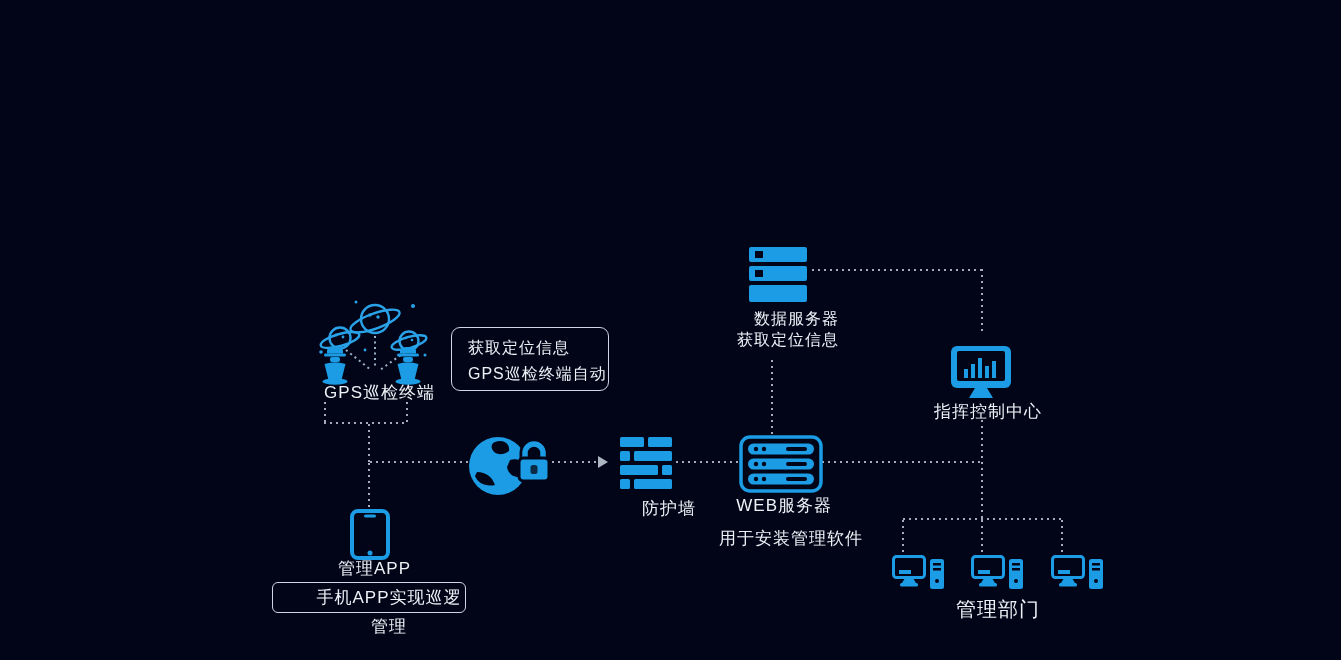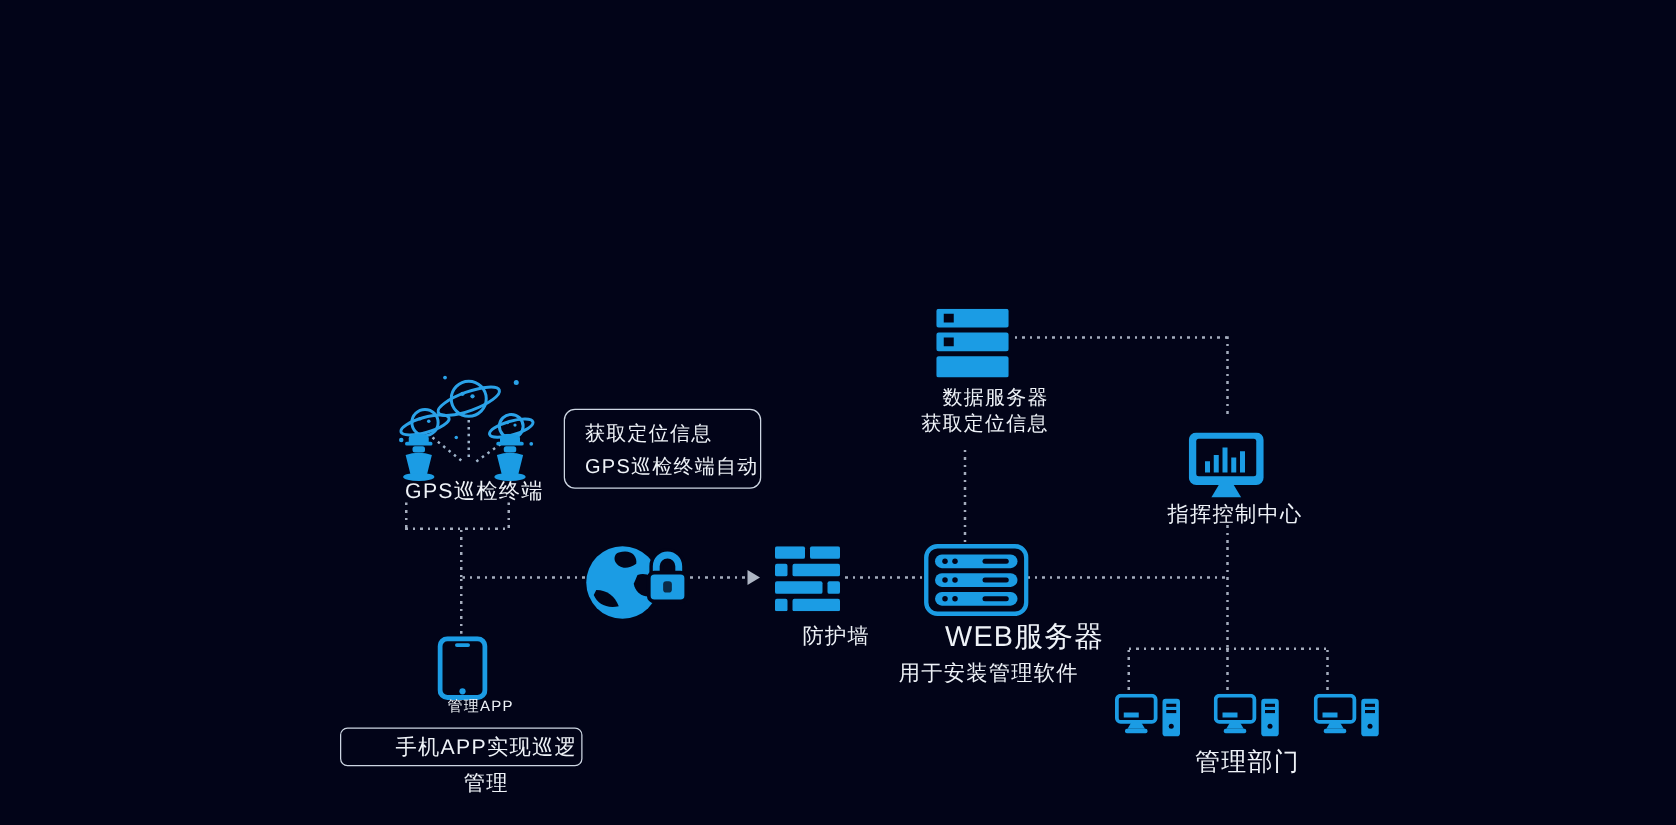--- a/index.html
+++ b/index.html
@@ -151,21 +151,21 @@
         <circle cx="17" cy="29" r="2.2" fill="#020418"></circle>
           <circle cx="25" cy="29" r="2.2" fill="#020418"></circle>
         <rect x="47" y="27" width="21" height="4" rx="2" fill="#020418"></rect>
         <rect x="9" y="38.5" width="66" height="11" rx="5.5" fill="#1b9ce4"></rect>
         <circle cx="17" cy="44" r="2.2" fill="#020418"></circle>
           <circle cx="25" cy="44" r="2.2" fill="#020418"></circle>
         <rect x="47" y="42" width="21" height="4" rx="2" fill="#020418"></rect>
       </g>
     </svg>
   </div>
-  <div class="lbl" style="left:756px;top:494px;width:100px;font-size:23px">WEB服务器</div>
+  <div class="lbl" style="left:732px;top:494px;width:100px;font-size:17px">WEB服务器</div>
   <div class="lbl" style="left:711px;top:527px;width:152px;font-size:17px">用于安装管理软件</div>
 
   <div class="node" style="left:749px;top:247px">
     <svg width="58" height="55" viewBox="0 0 58 55" fill="#1b9ce4">
       <rect x="0" y="0" width="58" height="15" rx="2"></rect>
       <rect x="6" y="4" width="8" height="7" fill="#020418"></rect>
       <rect x="0" y="19" width="58" height="15" rx="2"></rect>
       <rect x="6" y="23" width="8" height="7" fill="#020418"></rect>
       <rect x="0" y="38" width="58" height="17" rx="2"></rect>
     </svg>
@@ -191,21 +191,21 @@
   </div>
   <div class="lbl" style="left:922px;top:400px;width:120px;font-size:17px">指挥控制中心</div>
 
   <div class="node" style="left:350px;top:509px">
     <svg width="40" height="51" viewBox="0 0 40 51">
       <rect x="2" y="2" width="36" height="47" rx="6" fill="none" stroke="#1b9ce4" stroke-width="4"></rect>
       <rect x="14" y="5.5" width="12" height="3" rx="1.5" fill="#1b9ce4"></rect>
       <circle cx="20" cy="44" r="2.5" fill="#1b9ce4"></circle>
     </svg>
   </div>
-  <div class="lbl" style="left:329px;top:557px;width:82px;font-size:12px">管理APP</div>
+  <div class="lbl" style="left:329px;top:557px;width:82px;font-size:17px">管理APP</div>
 
   <div class="note-box" id="app-note">
     <span>手机APP实现巡逻管理</span>
   </div>
 
   <div class="node" style="left:892px;top:555px">
     <svg width="54" height="36" viewBox="0 0 54 36">
       <rect x="1.5" y="1.5" width="31" height="21" rx="3" fill="none" stroke="#1b9ce4" stroke-width="3"></rect>
       <rect x="7" y="15" width="12" height="4" fill="#1b9ce4"></rect>
       <path d="M13 23 h8 l3 5 h-14 z" fill="#1b9ce4"></path>

